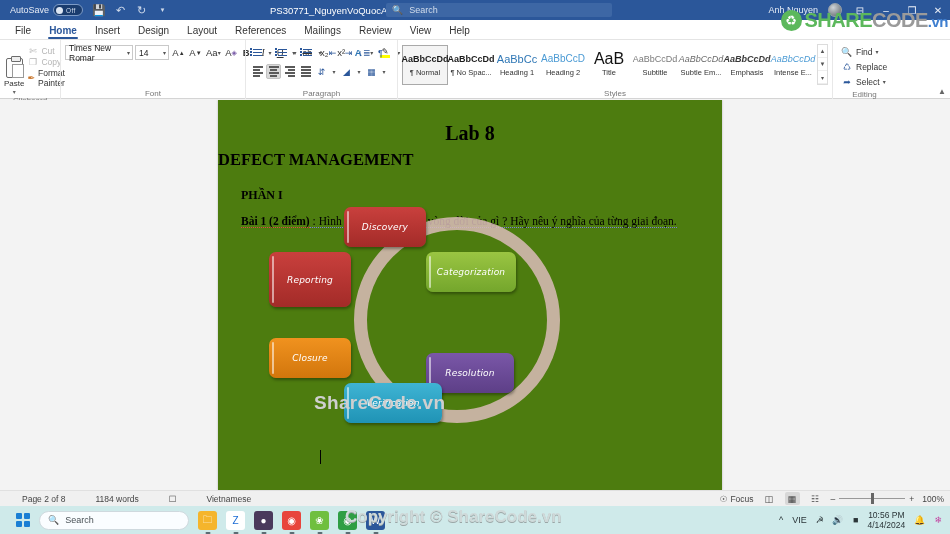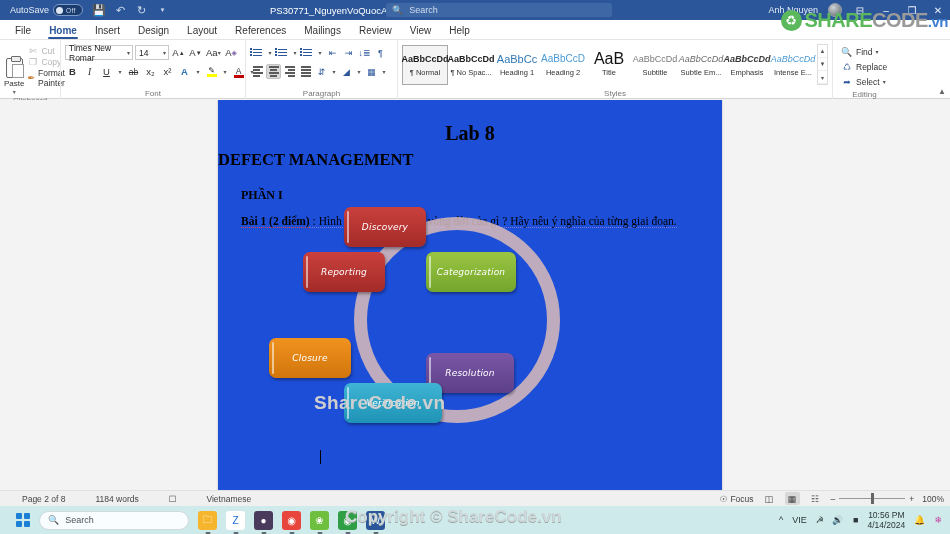--- a/index.html
+++ b/index.html
@@ -155,21 +155,21 @@
   .eglyph { width:12px; text-align:center; font-size:9px; color:#2b579a; }
   .ribbon-collapse { position:absolute; right:4px; bottom:2px; font-size:8px; color:#666; }
 
   
   .docarea {
     position:absolute; top:100px; left:0; right:0; bottom:44px;
     background:#f3f3f3; overflow:hidden;
   }
   .page {
     position:absolute; left:218px; top:0px; width:504px; height:390px;
-    background:#1d4ed8; box-shadow:0 0 2px rgba(0,0,0,.25);
+    background:#4d7c0f; box-shadow:0 0 2px rgba(0,0,0,.25);
   }
   .doc-h1 {
     text-align:center; font-family:"Liberation Serif", serif; font-weight:bold;
     font-size:20px; margin-top:22px; color:#000;
   }
   .doc-h2 {
     text-align:left; font-family:Liberation Serif, serif; font-weight:bold;
     font-size:16.5px; margin-top:5px; color:#000;
   }
   .doc-p1 {
@@ -327,21 +327,21 @@
           <div class="citem on">
             <span class="cglyph" style="color:#c9752a">✒</span>
             <span>Format Painter</span>
           </div>
         </div>
       </div>
       <div class="grp-label">Clipboard</div>
     </div>
 
     <div class="grp fontgrp">
-      <div class="grp-body" style="flex-direction:column">
+      <div class="grp-body" style="">
         <div class="frow">
           <div class="fname">
             <span>Times New Romar</span>
             <span class="chev">▾</span>
           </div>
           <div class="fsize">
             <span>14</span>
             <span class="chev">▾</span>
           </div>
           <div class="fbtn">
@@ -574,21 +574,21 @@
             </div>
             <div class="nodebox" style="left: 158px; top: 148px; width: 88px; height: 40px; background: linear-gradient(rgb(122, 87, 168) 0%, rgb(93, 63, 135) 100%);">
               <span>Resolution</span>
             </div>
             <div class="nodebox" style="left: 76px; top: 178px; width: 98px; height: 40px; background: linear-gradient(rgb(63, 180, 212) 0%, rgb(31, 147, 181) 100%);">
               <span>Verification</span>
             </div>
             <div class="nodebox" style="left: 1px; top: 133px; width: 82px; height: 40px; background: linear-gradient(rgb(240, 146, 31) 0%, rgb(210, 118, 12) 100%);">
               <span>Closure</span>
             </div>
-            <div class="nodebox" style="left: 1px; top: 47px; width: 82px; height: 40px; background: linear-gradient(rgb(201, 64, 61) 0%, rgb(163, 43, 40) 100%); margin-left: 34px;">
+            <div class="nodebox" style="left: 1px; top: 47px; width: 82px; height: 55px; background: linear-gradient(rgb(201, 64, 61) 0%, rgb(163, 43, 40) 100%);">
               <span>Reporting</span>
             </div>
           </div>
       </div>
 
       <div class="wm-page">ShareCode.vn</div>
       <div class="caret"></div>
     </div>
   </div>
 

